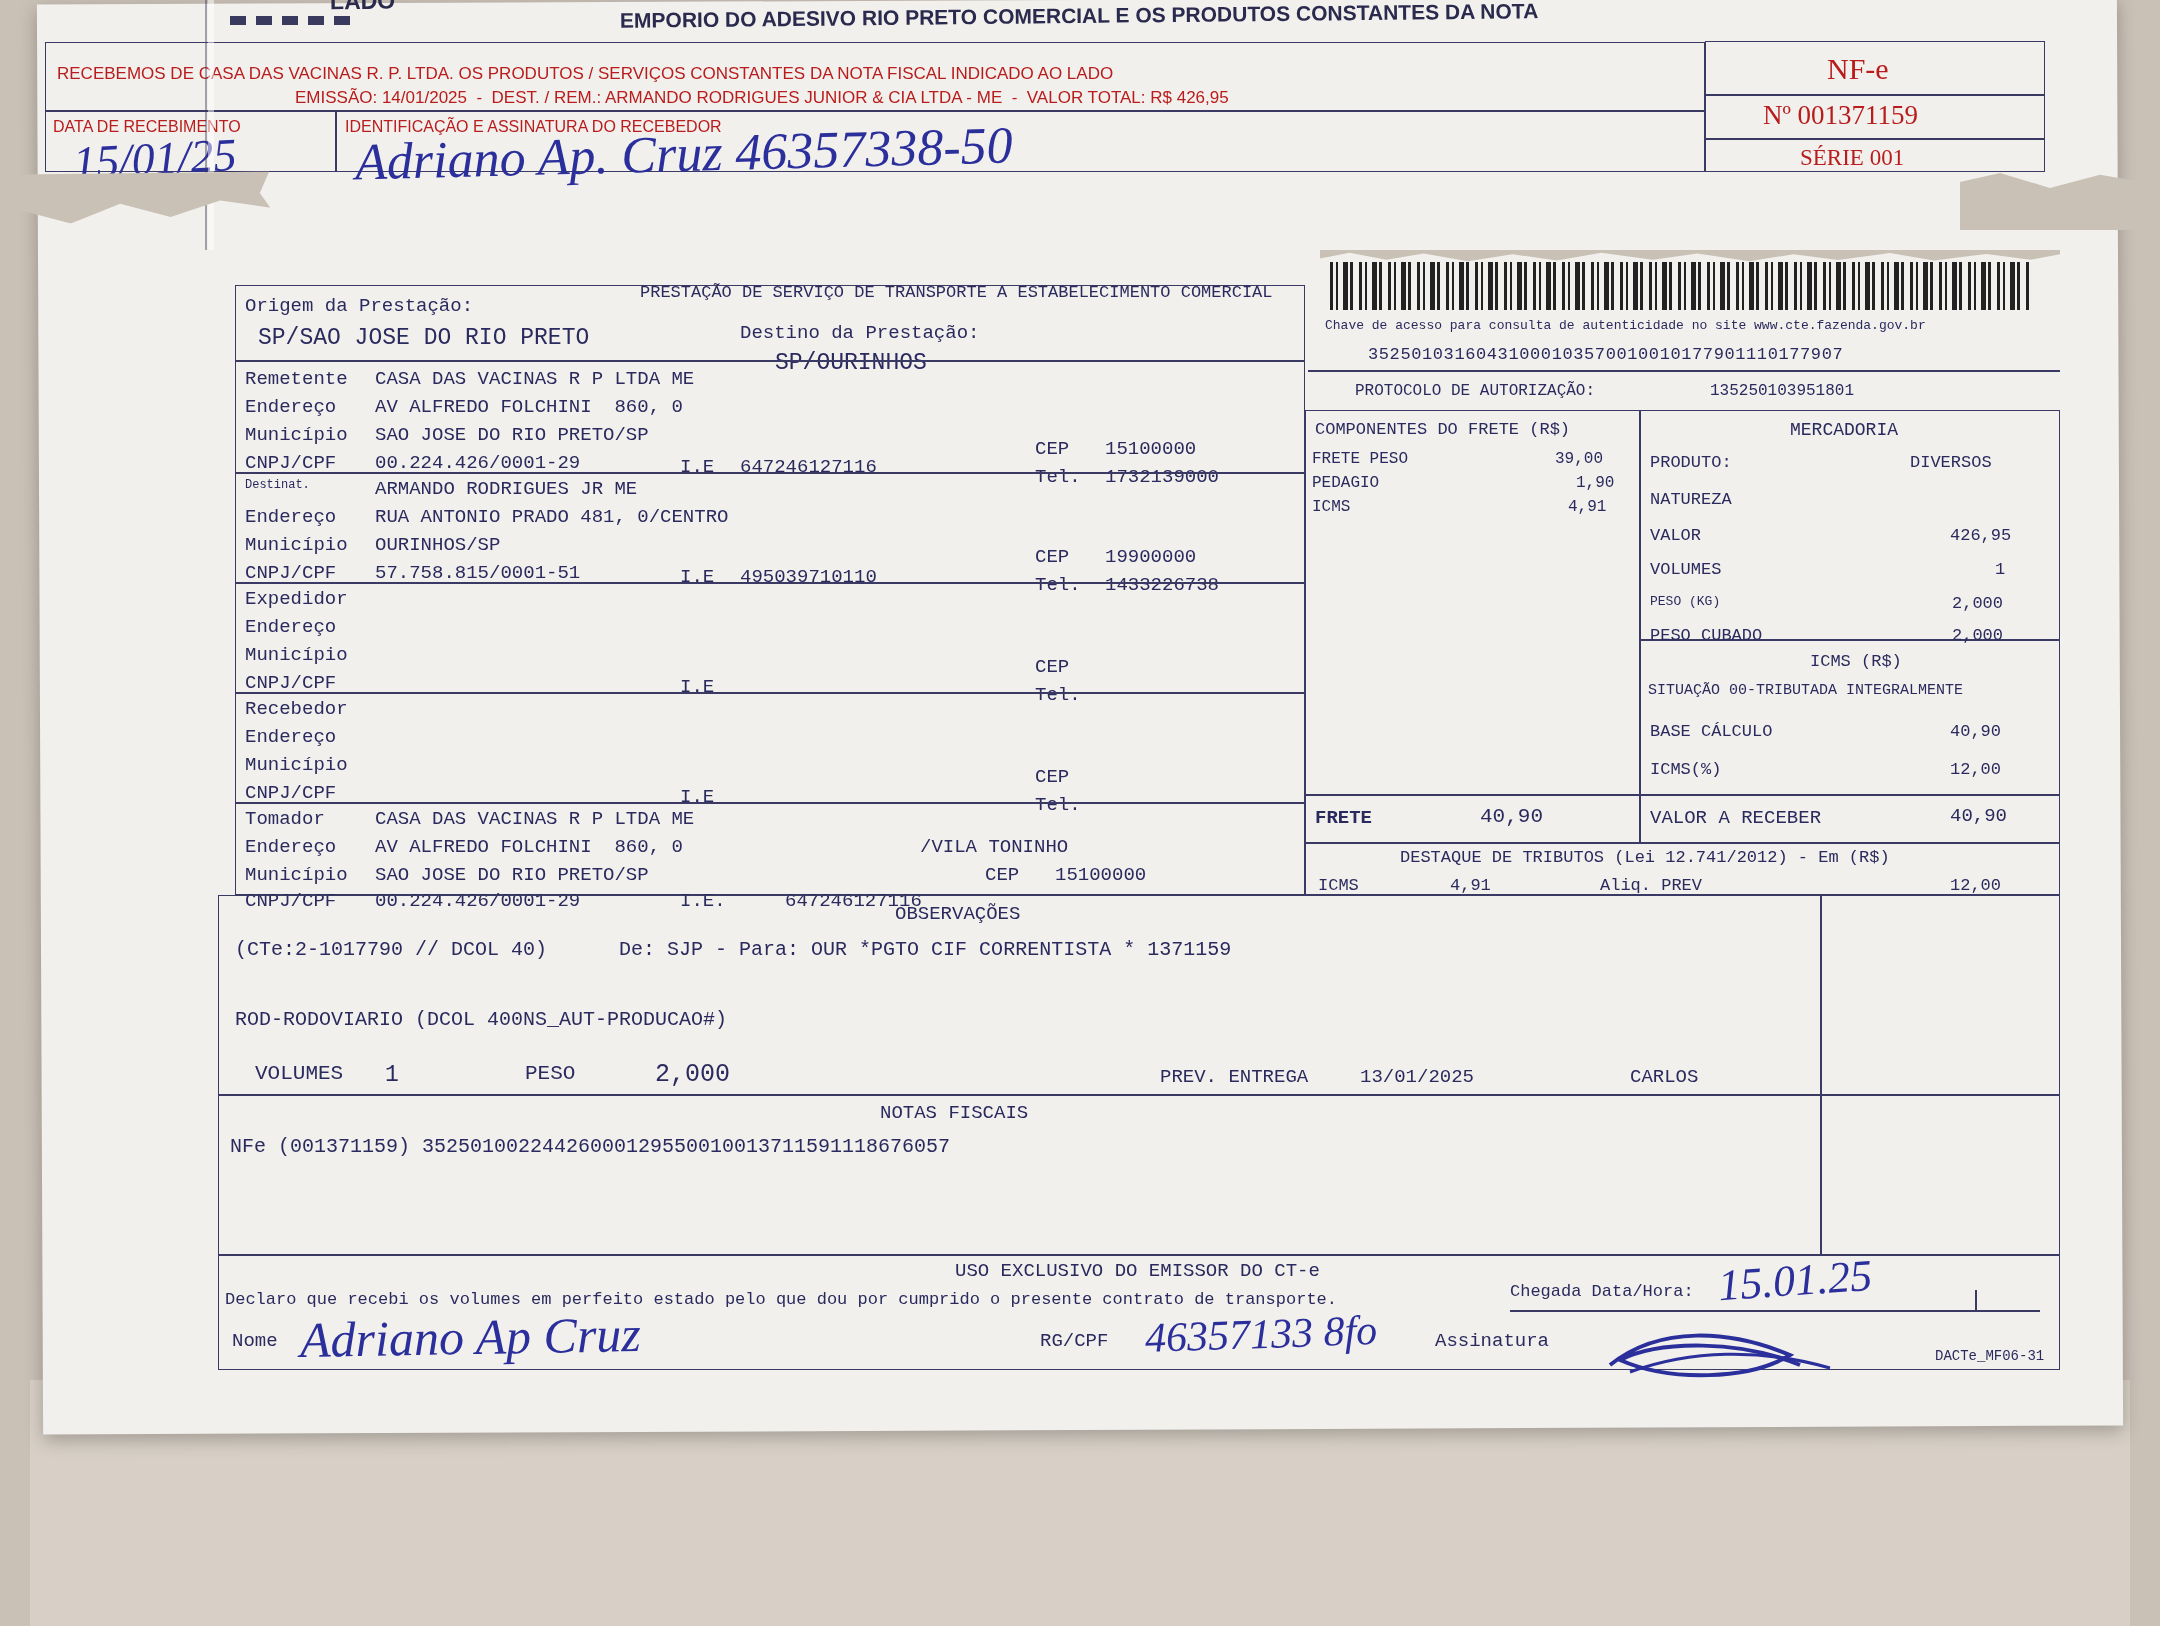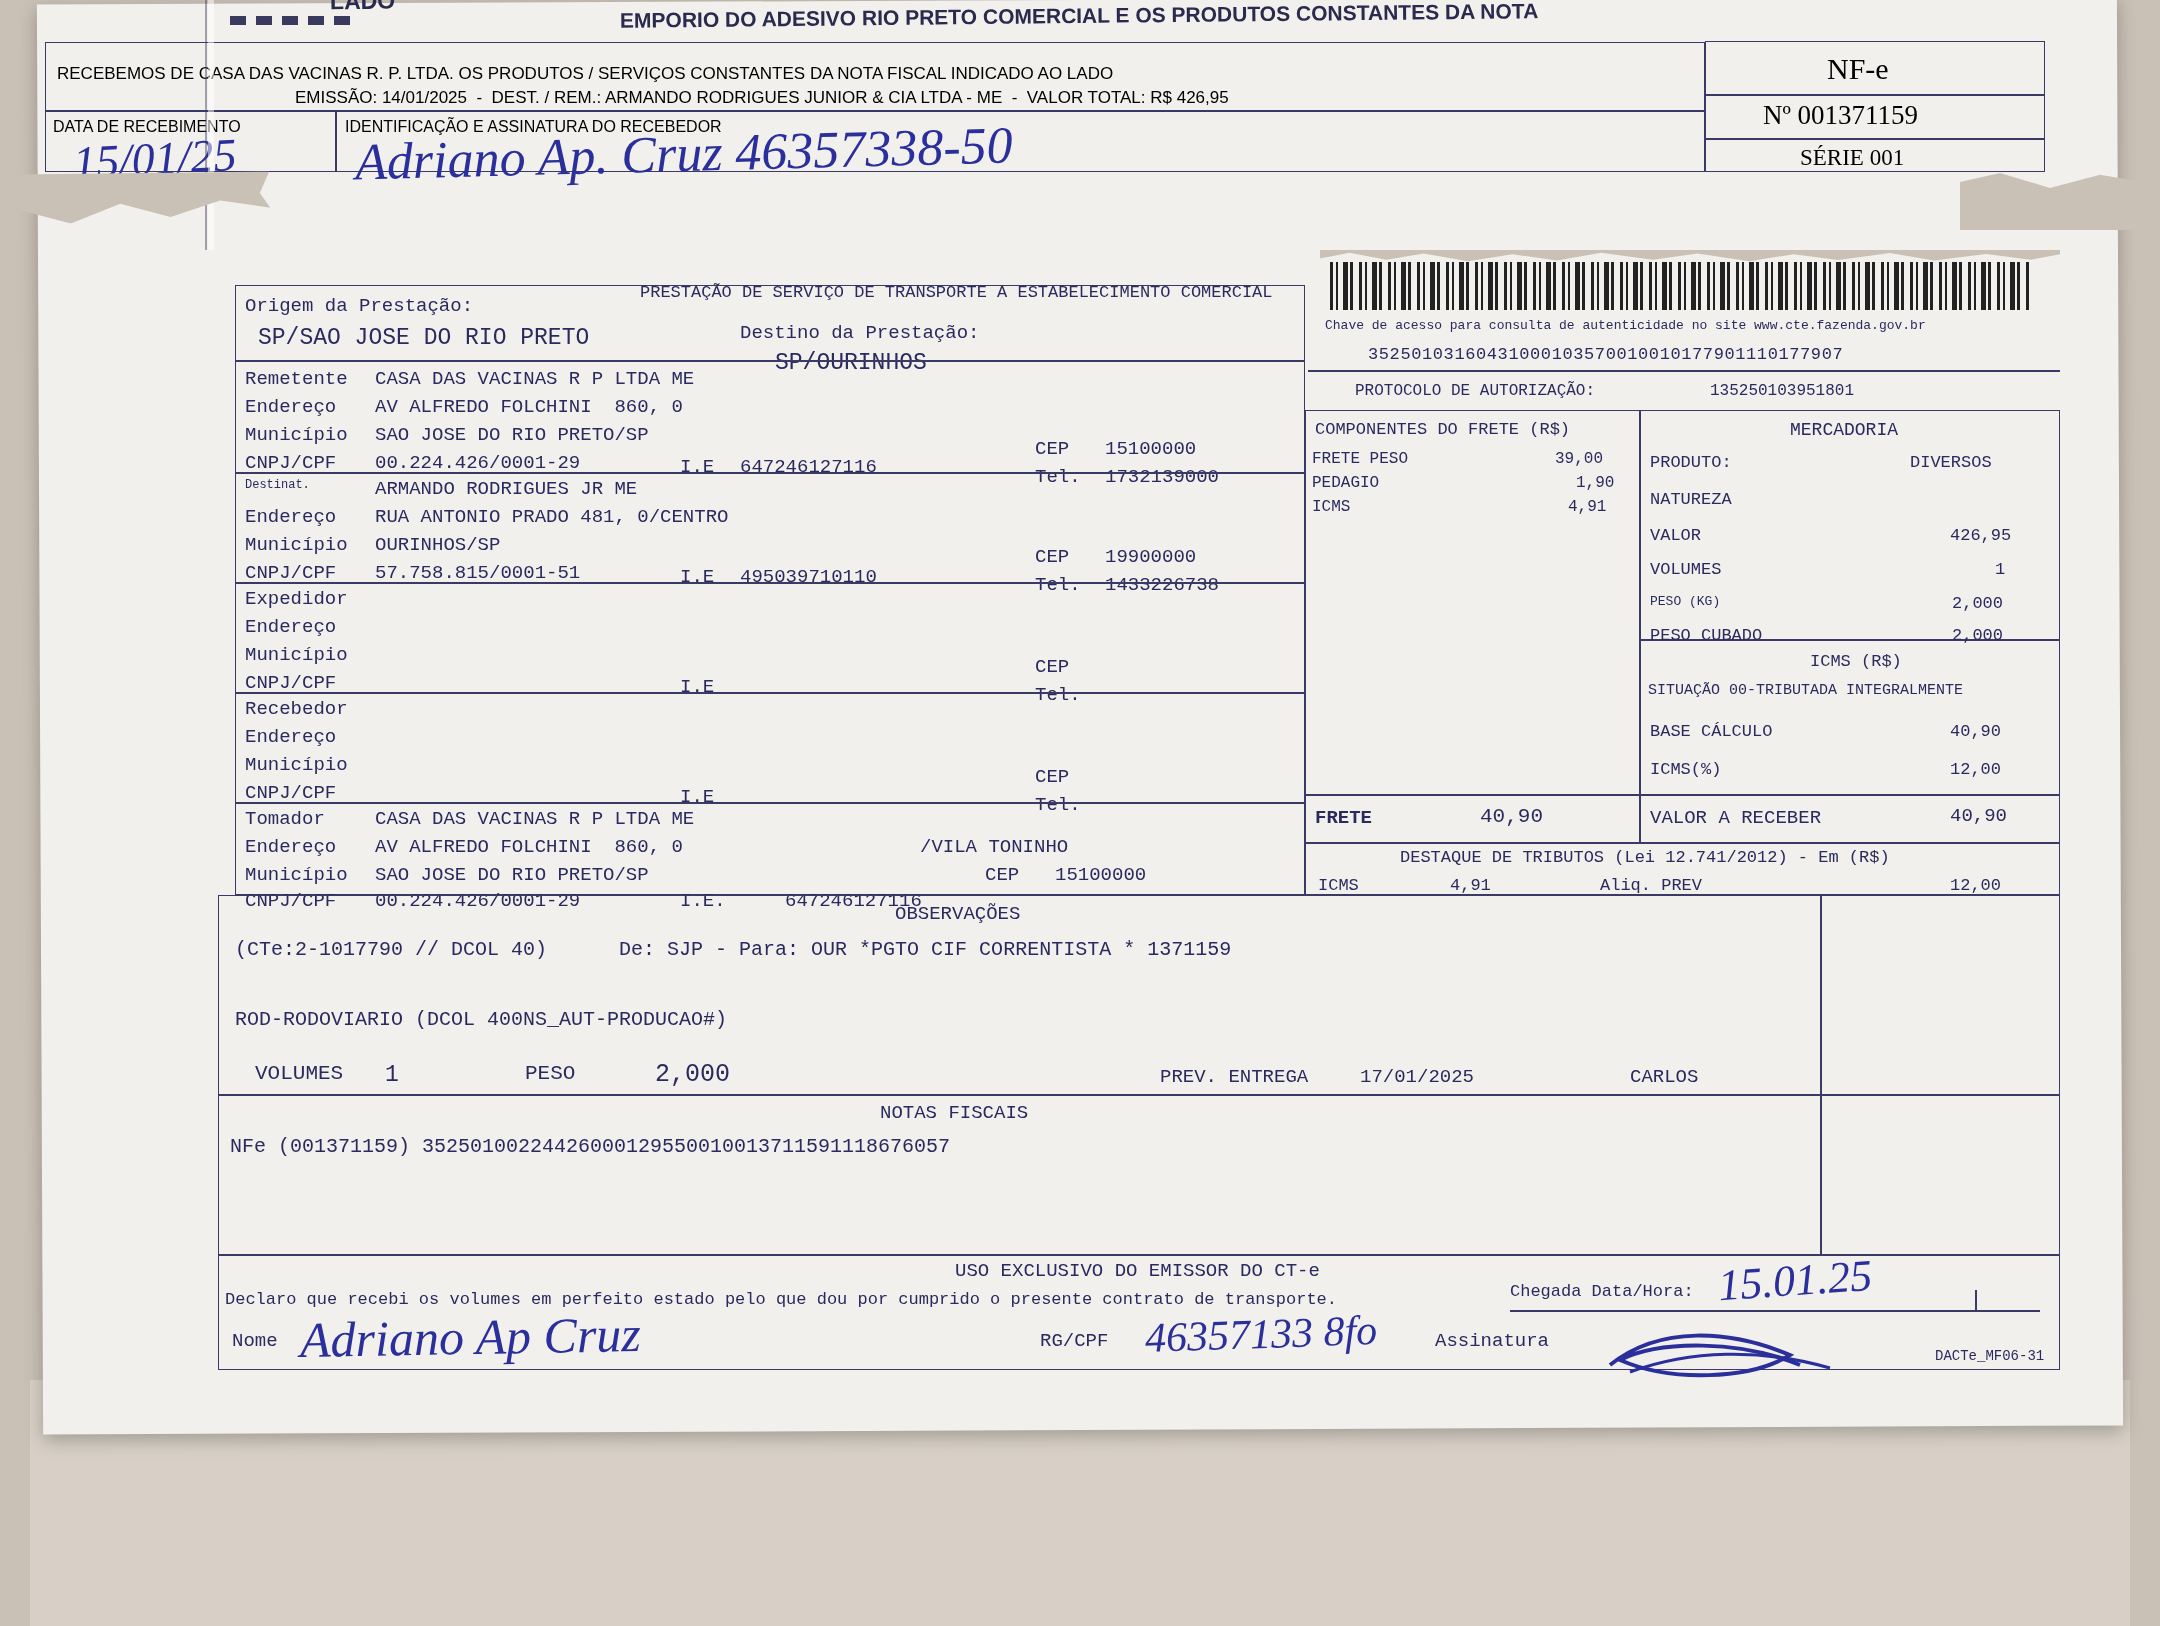--- a/index.html
+++ b/index.html
@@ -21,21 +21,21 @@
     box-shadow:0 6px 18px rgba(0,0,0,.25);
     transform:rotate(-0.25deg);
   }
   .sheet2{
     position:absolute;
     left:30px; top:1380px; width:2100px; height:250px;
     background:#d8d0c6;
   }
   
   .t{position:absolute;white-space:pre;color:#2a2a5e;font-family:"Liberation Mono", monospace;}
-  .ts{position:absolute;white-space:pre;color:#000000;font-family:"Liberation Sans", sans-serif;}
+  .ts{position:absolute;white-space:pre;color:#b91c1c;font-family:"Liberation Sans", sans-serif;}
   .box{position:absolute;border:1.5px solid #3a3a64;box-sizing:border-box;}
   .ln{position:absolute;background:#3a3a64;}
   .hand{position:absolute;white-space:pre;color:#2b2f9c;font-family:"Liberation Serif", serif;font-style:italic;}
 
   
   #topstrip{position:absolute;left:0;top:0;width:2160px;height:40px;overflow:hidden;}
   #topstrip .cut{
     position:absolute;left:200px;top:-8px;
     font-size:23px;font-weight:bold;color:#2a2a4e;
     font-family:"Liberation Sans",sans-serif;
@@ -250,21 +250,21 @@
 
     <div class="box" style="left:218px;top:895px;width:1842px;height:200px;"></div>
     <span class="t" style="left:895px;top:903px;font-size:19px;">OBSERVAÇÕES</span>
     <span class="t" style="left:235px;top:938px;font-size:20px;">(CTe:2-1017790 // DCOL 40)      De: SJP - Para: OUR *PGTO CIF CORRENTISTA * 1371159</span>
     <span class="t" style="left:235px;top:1008px;font-size:20px;">ROD-RODOVIARIO (DCOL 400NS_AUT-PRODUCAO#)</span>
     <span class="t" style="left:255px;top:1062px;font-size:21px;">VOLUMES</span>
     <span class="t" style="left:385px;top:1062px;font-size:23px;">1</span>
     <span class="t" style="left:525px;top:1062px;font-size:21px;">PESO</span>
     <span class="t" style="left:655px;top:1060px;font-size:25px;">2,000</span>
     <span class="t" style="left:1160px;top:1066px;font-size:19px;">PREV. ENTREGA</span>
-    <span class="t" style="left:1360px;top:1066px;font-size:19px;">17/01/2025</span>
+    <span class="t" style="left:1360px;top:1066px;font-size:19px;">13/01/2025</span>
     <span class="t" style="left:1630px;top:1066px;font-size:19px;">CARLOS</span>
 
     <div class="box" style="left:218px;top:1095px;width:1842px;height:160px;"></div>
     <span class="t" style="left:880px;top:1102px;font-size:19px;">NOTAS FISCAIS</span>
     <span class="t" style="left:230px;top:1135px;font-size:20px;">NFe (001371159) 35250100224426000129550010013711591118676057</span>
     <div class="ln" style="left:1820px;top:895px;width:1.5px;height:360px;"></div>
 
     <div class="box" style="left:218px;top:1255px;width:1842px;height:115px;"></div>
     <span class="t" style="left:955px;top:1260px;font-size:19px;">USO EXCLUSIVO DO EMISSOR DO CT-e</span>
     <span class="t" style="left:225px;top:1290px;font-size:17px;">Declaro que recebi os volumes em perfeito estado pelo que dou por cumprido o presente contrato de transporte.</span>

